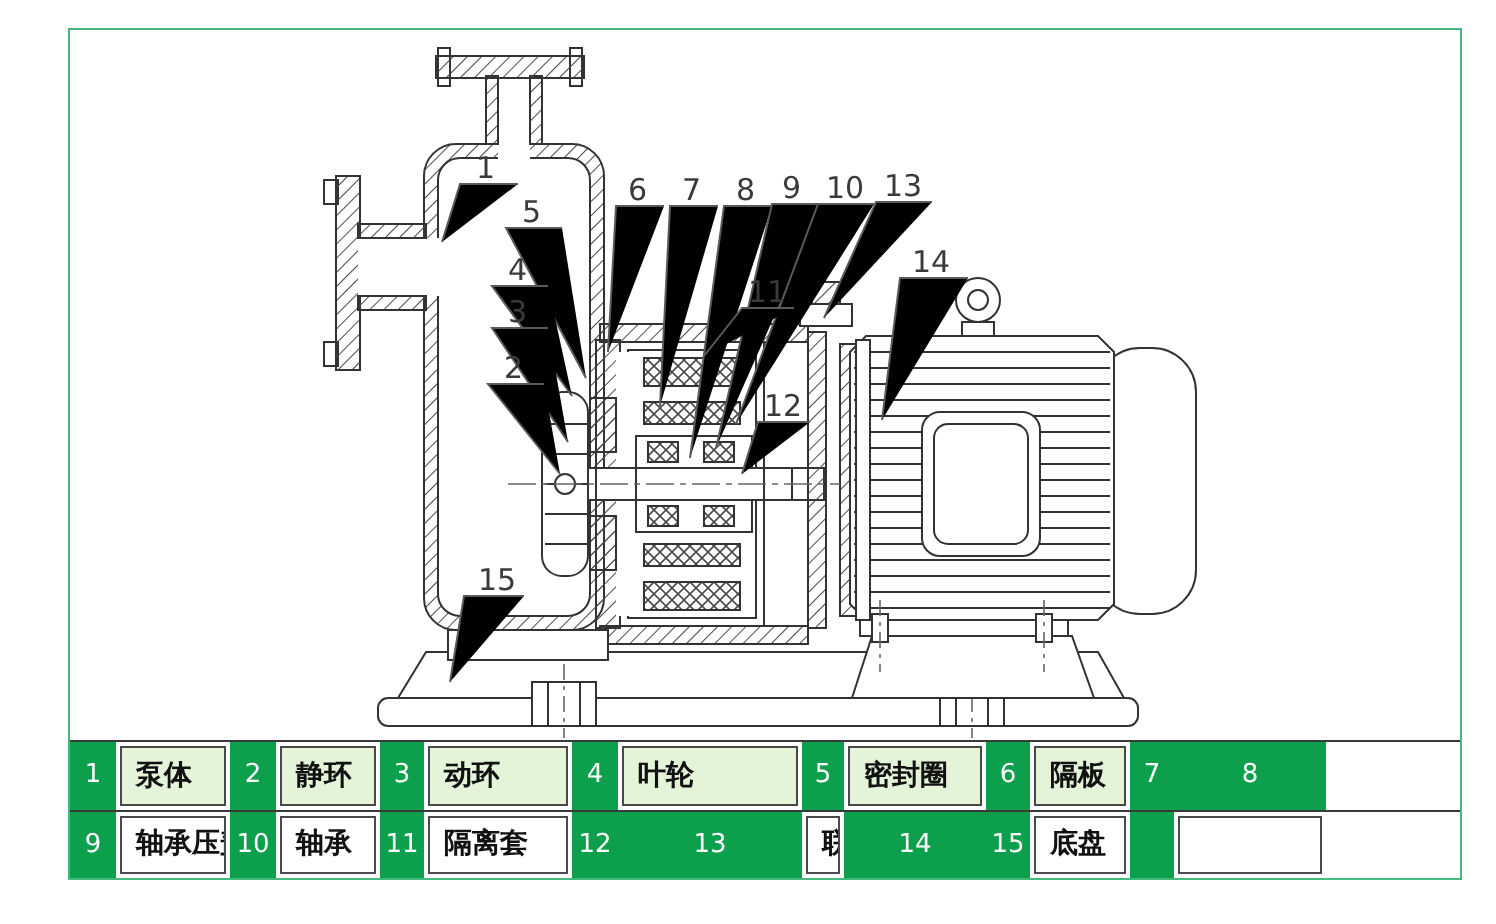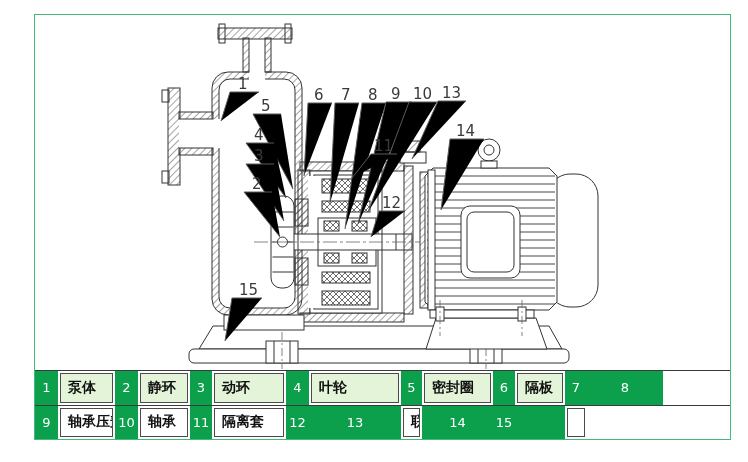--- a/index.html
+++ b/index.html
@@ -259,19 +259,22 @@
         <div class="lab">
           <div class="inner">隔离套</div>
         </div>
         <div class="num">12</div>
         <div class="num">13</div>
         <div class="lab">
           <div class="inner">联接架</div>
         </div>
         <div class="num">14</div>
         <div class="num">15</div>
+        <div class="lab">
+          <div class="inner">底盘</div>
+        </div>
         <div class="num"></div>
         <div class="lab">
           <div class="inner"></div>
         </div>
       </div>
   </div>
 </div>
 
 </body></html>

